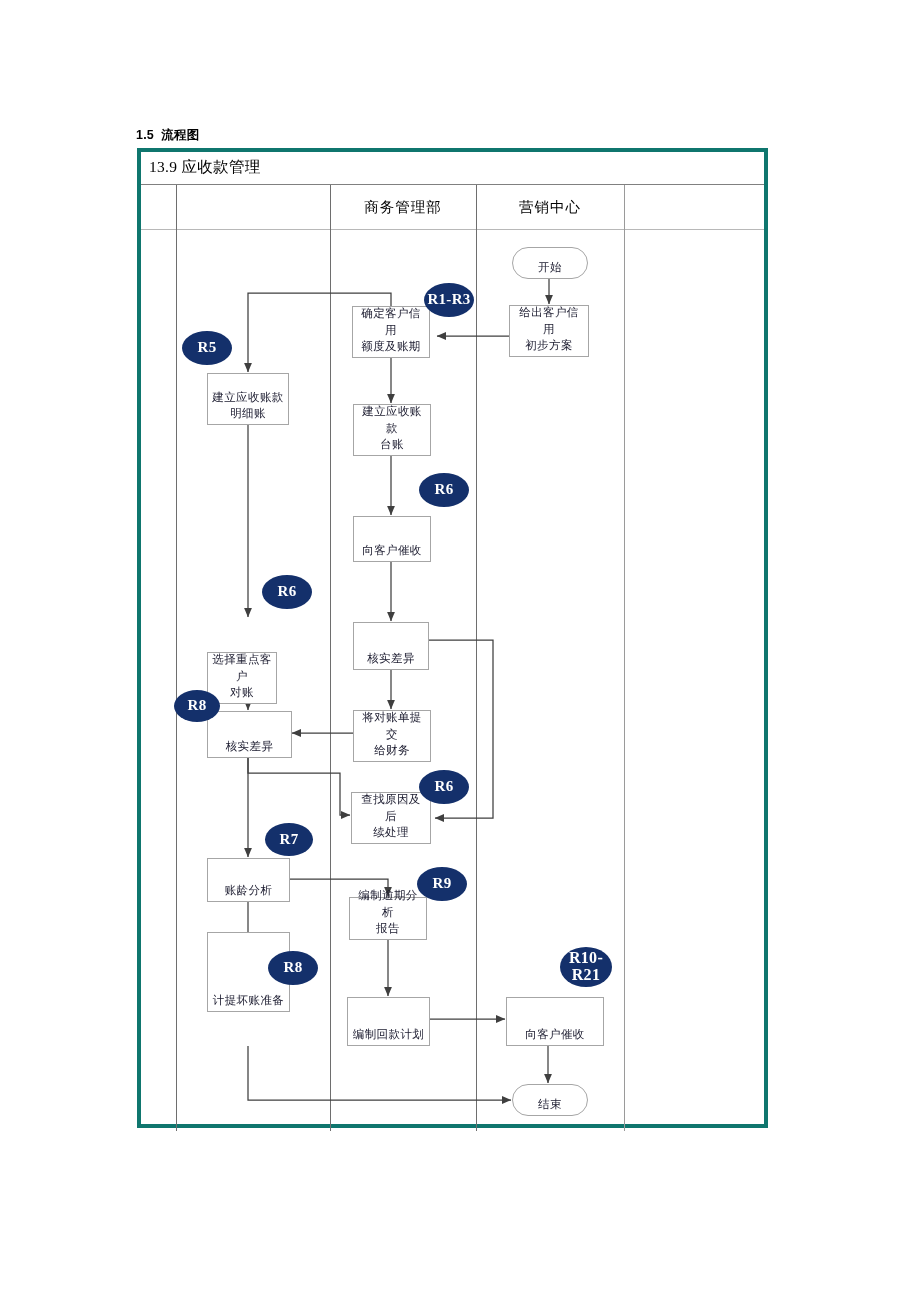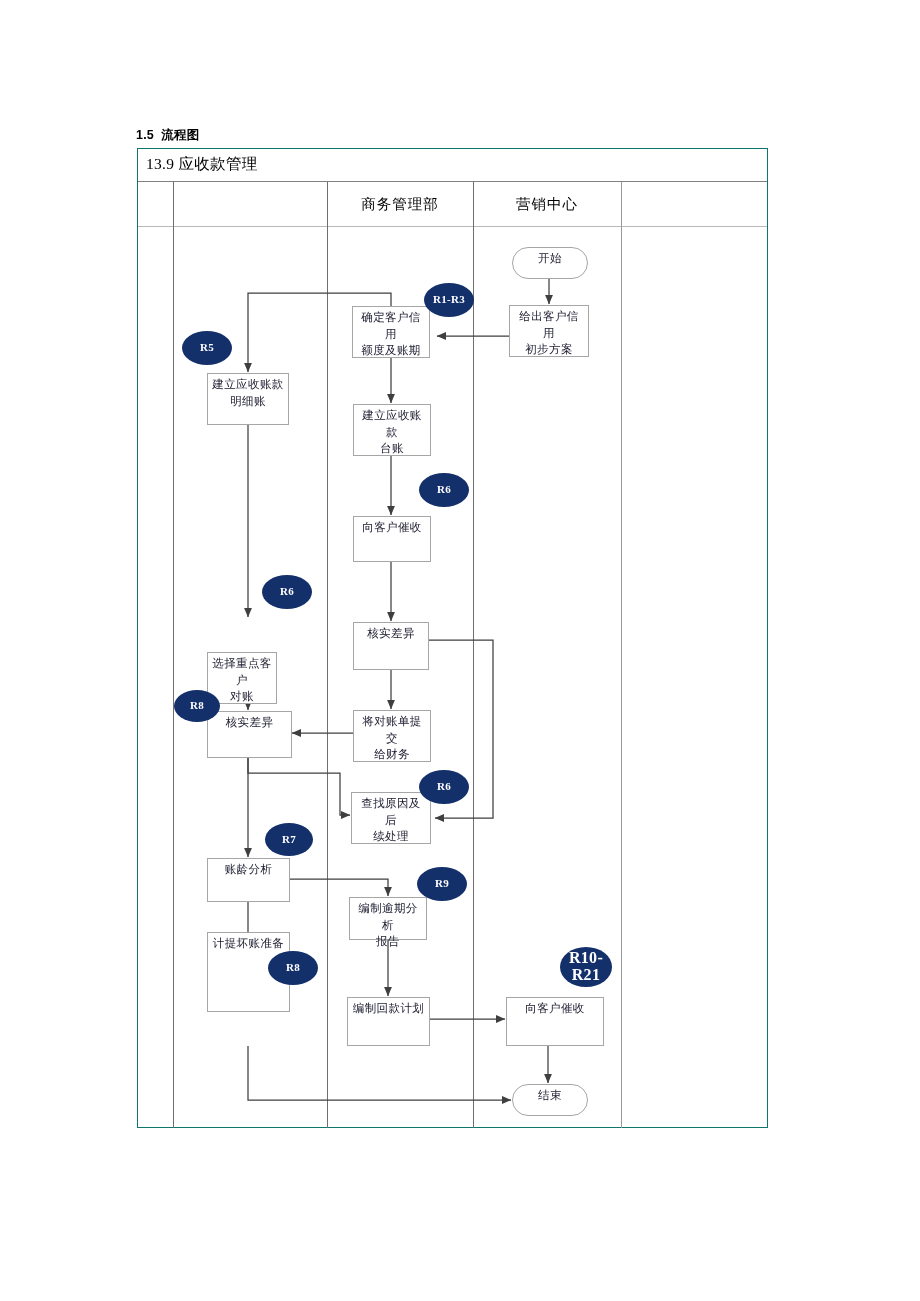--- a/index.html
+++ b/index.html
@@ -18,21 +18,21 @@
     font-size:12.5px;font-weight:bold;letter-spacing:.2px;
     white-space:nowrap;
   }
   .section-heading .num{font-weight:bold;}
   .section-heading .txt{font-weight:bold;}
 
   
   .table{
     position:absolute;left:137px;top:148px;
     width:631px;height:980px;
-    border:1px solid #0f766e;
+    border:4px solid #0f766e;
     box-sizing:border-box;
     background:#fff;
   }
   .title-row{
     position:absolute;left:0;top:0;width:100%;height:33px;
     border-bottom:1px solid #808080;box-sizing:border-box;
   }
   .title-row .title-text{
     position:absolute;left:8px;top:5px;
     font-size:15.5px;letter-spacing:.3px;white-space:nowrap;
@@ -54,36 +54,36 @@
   }
   .vrule.light{border-left:1px solid #9a9a9a;}
 
   
   .canvas{position:absolute;left:0;top:0;width:920px;height:1301px;pointer-events:none;}
 
   
   .node{
     position:absolute;box-sizing:border-box;
     background:#fff;border:1px solid #a6a6a6;
-    display:flex;align-items:flex-start;justify-content:center;
+    display:flex;align-items:flex-end;justify-content:center;
     text-align:center;font-size:11.5px;line-height:1.45;
     letter-spacing:.4px;color:#1a1a2e;
     padding:2px 4px;
   }
   .node.term{
     border-radius:18px;border:1px solid #a6a6a6;
     font-size:11.5px;
   }
   .badge{
     position:absolute;
     background:#14306b;color:#fff;border-radius:50%;
     display:flex;align-items:center;justify-content:center;
     text-align:center;
     font-family:"Liberation Serif","DejaVu Serif",serif;
-    font-weight:bold;font-size:11px;line-height:1.05;
+    font-weight:bold;font-size:15px;line-height:1.05;
     letter-spacing:.3px;
     box-shadow:0 0 0 0 rgba(0,0,0,0);
   }
   .badge.two{font-size:16px;}
 </style>
 </head>
 <body>
 
 <div class="page">
 

